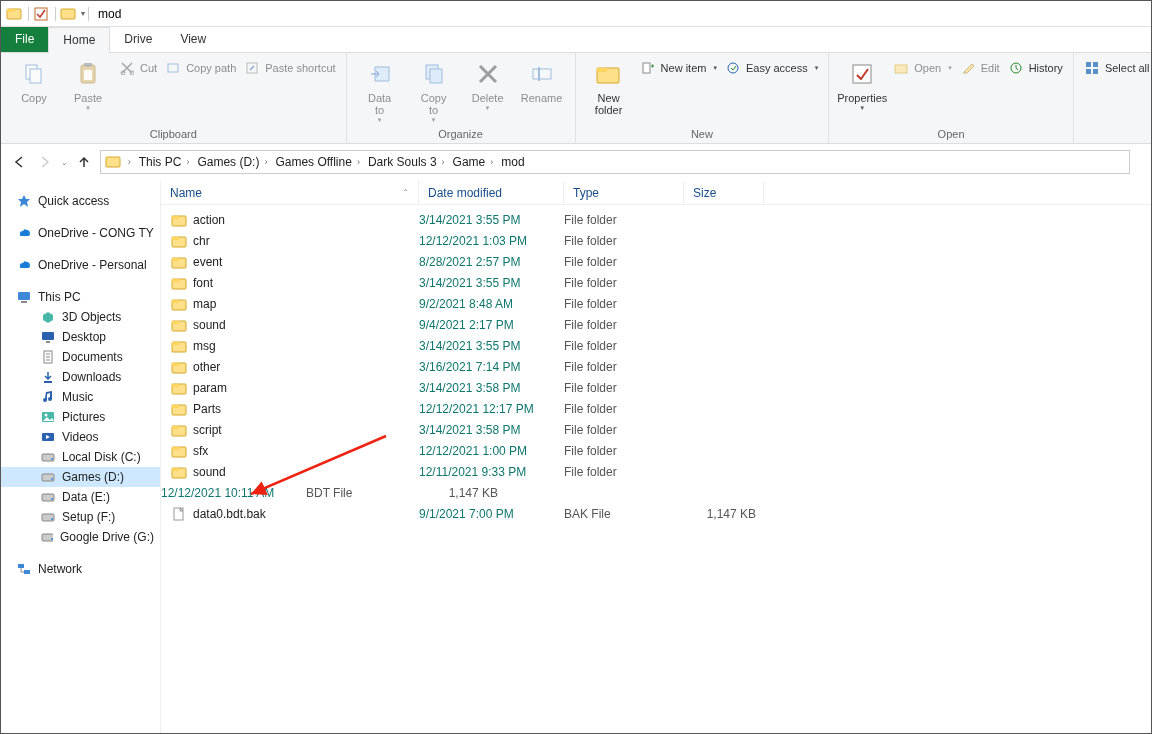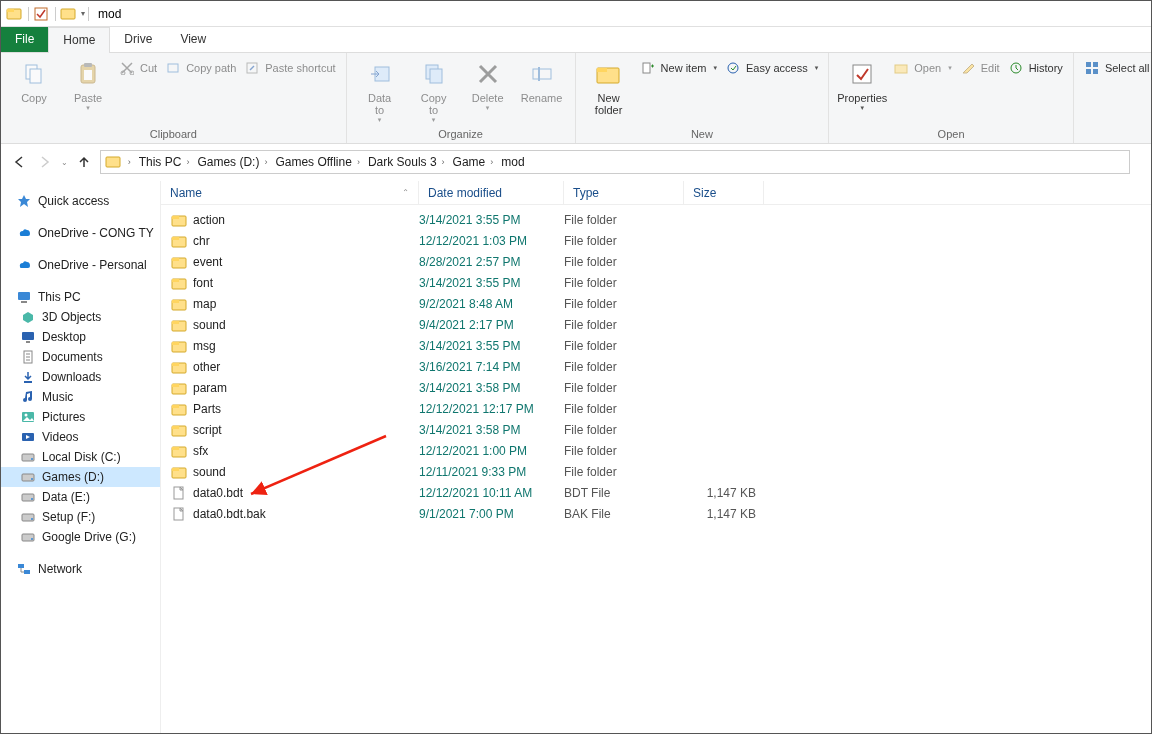--- a/index.html
+++ b/index.html
@@ -39,21 +39,21 @@
 .navbtn.disabled { color: #bbb; }
 .smcaret { font-size: 8px; color: #888; }
 .addrbox { flex: 1; border: 1px solid #ccc; height: 24px; display: flex; align-items: center; padding: 0 4px; gap: 2px; max-width: 1030px; }
 .crumb { display: flex; align-items: center; gap: 3px; padding: 0 3px; font-size: 12px; color: #222; }
 .crumb .csep { font-size: 9px; color: #666; margin-left: 2px; }
 
 
 .content { position: absolute; top: 180px; left: 0; right: 0; bottom: 0; display: flex; }
 .sidebar { width: 160px; border-right: 1px solid #eee; padding: 10px 0 0 0; overflow: hidden; }
 .side-item { display: flex; align-items: center; gap: 7px; padding: 3px 6px 3px 16px; font-size: 12px; color: #222; white-space: nowrap; }
-.side-item.indent { padding-left: 20px; }
+.side-item.indent { padding-left: 40px; }
 .side-item.sel { background: #cde8ff; }
 .side-spacer { height: 12px; }
 
 .filearea { flex: 1; position: relative; }
 .colhdr { display: flex; border-bottom: 1px solid #eee; height: 24px; align-items: center; font-size: 12px; color: #1a4e8a; }
 .colhdr .col { border-right: 1px solid #eee; padding: 0 9px; height: 100%; display: flex; align-items: center; }
 .col.name { width: 258px; }
 .col.date { width: 145px; }
 .col.type { width: 120px; }
 .col.size { width: 80px; justify-content: flex-start; }
@@ -704,29 +704,20 @@
                   <rect x="1" y="3" width="7" height="3" fill="#ffd560"></rect>
                 </svg>
               </span>
               <span>sound</span>
             </div>
             <div class="date">12/11/2021 9:33 PM</div>
             <div class="type">File folder</div>
             <div class="size"></div>
           </div>
           <div class="row">
-            <div class="name">
-              <span>
-                <svg width="16" height="14">
-                  <rect x="3" y="1" width="9" height="12" fill="#fff" stroke="#999"></rect>
-                  <path d="M9 1 L12 4 L9 4 Z" fill="#ddd" stroke="#999"></path>
-                </svg>
-              </span>
-              <span>data0.bdt</span>
-            </div>
             <div class="date">12/12/2021 10:11 AM</div>
             <div class="type">BDT File</div>
             <div class="size">1,147 KB</div>
           </div>
           <div class="row">
             <div class="name">
               <span>
                 <svg width="16" height="14">
                   <rect x="3" y="1" width="9" height="12" fill="#fff" stroke="#999"></rect>
                   <path d="M9 1 L12 4 L9 4 Z" fill="#ddd" stroke="#999"></path>

